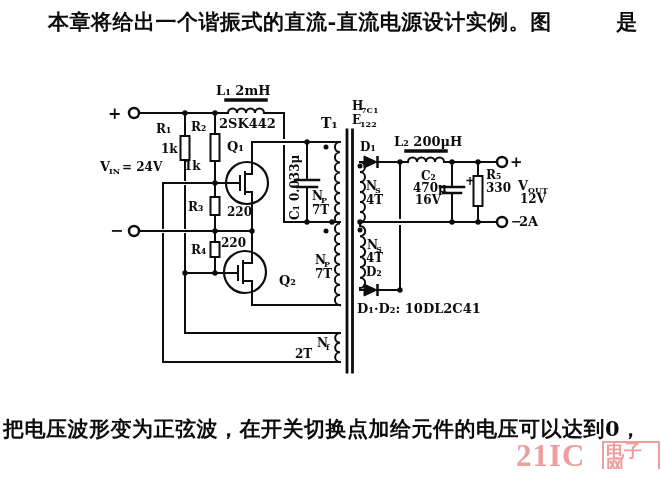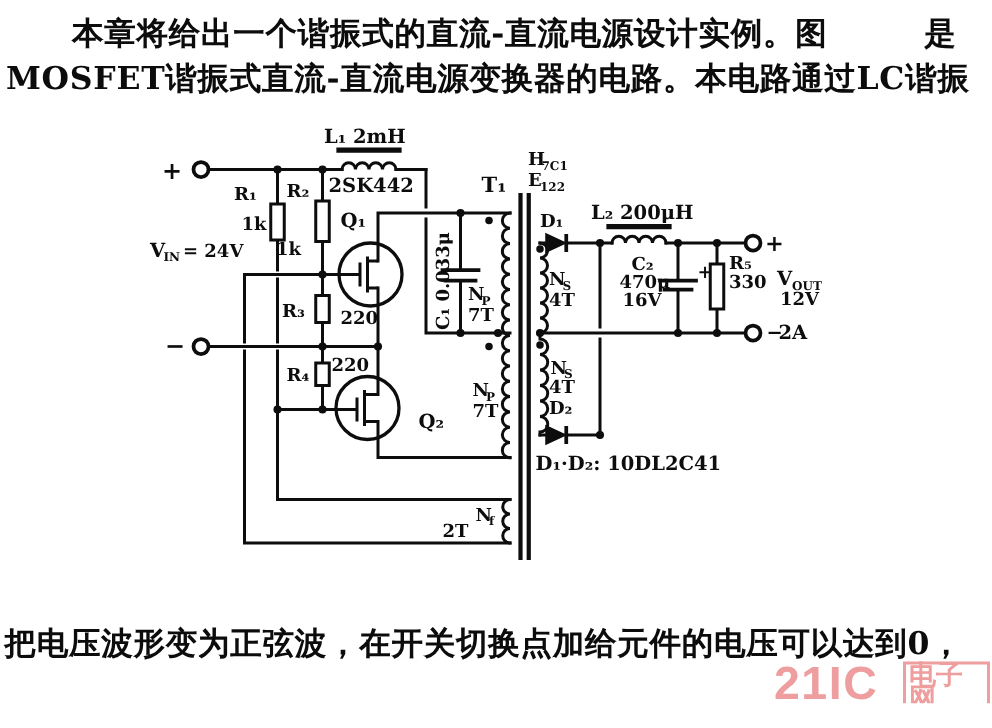--- a/index.html
+++ b/index.html
@@ -6,31 +6,30 @@
   .page{position:relative;width:661px;height:469px;background:#ffffff;overflow:hidden;
         font-family:"DejaVu Serif","Liberation Serif",serif;color:#111;}
   .para{position:absolute;font-size:21px;font-weight:700;letter-spacing:0.5px;white-space:nowrap;color:#0c0c0c;}
   .p-top1{left:6px;top:8px;text-indent:2em;}
   .p-top2{left:4px;top:38px;}
   .p-bot1{left:3px;top:415px;}
   .p-bot2{left:3px;top:446px;}
   svg.schematic{position:absolute;left:0;top:0;}
   svg text{font-family:"DejaVu Serif","Liberation Serif",serif;font-weight:700;fill:#0d0d0d;}
   .wm{position:absolute;left:514px;top:438px;width:146px;height:46px;pointer-events:none;}
-  .wm .brand{position:absolute;left:2px;top:0px;font-size:31px;font-weight:900;font-family:Liberation Sans, sans-serif;letter-spacing:1px;}
+  .wm .brand{position:absolute;left:2px;top:0px;font-size:31px;font-weight:900;font-family:Liberation Serif, serif;letter-spacing:1px;}
   .wm .box{position:absolute;left:88px;top:3px;font-size:18px;font-weight:700;border:2px solid;padding:0 2px;line-height:15px;}
   .wm .dom{position:absolute;left:86px;top:36px;font-size:16px;font-weight:700;font-style:italic;font-family:"DejaVu Serif",serif;}
 </style>
 </head>
 <body>
 
 <div class="page">
 
   <div class="para p-top1">本章将给出一个谐振式的直流-直流电源设计实例。图　　　是</div>
-  <div class="para p-top2">MOSFET谐振式直流-直流电源变换器的电路。本电路通过LC谐振</div>
 
   <svg class="schematic" width="661" height="485" viewBox="0 0 661 485">
 
     <g stroke="#0d0d0d" stroke-width="2" fill="none" stroke-linecap="square">
 
       <path d="M139,113 H228 M264,113 H284"></path>
 
       <path d="M228,113 a4.5,4.5 0 0 1 9,0 a4.5,4.5 0 0 1 9,0 a4.5,4.5 0 0 1 9,0 a4.5,4.5 0 0 1 9,0"></path>
       <path d="M226,100 H266" stroke-width="3.5"></path>
 

